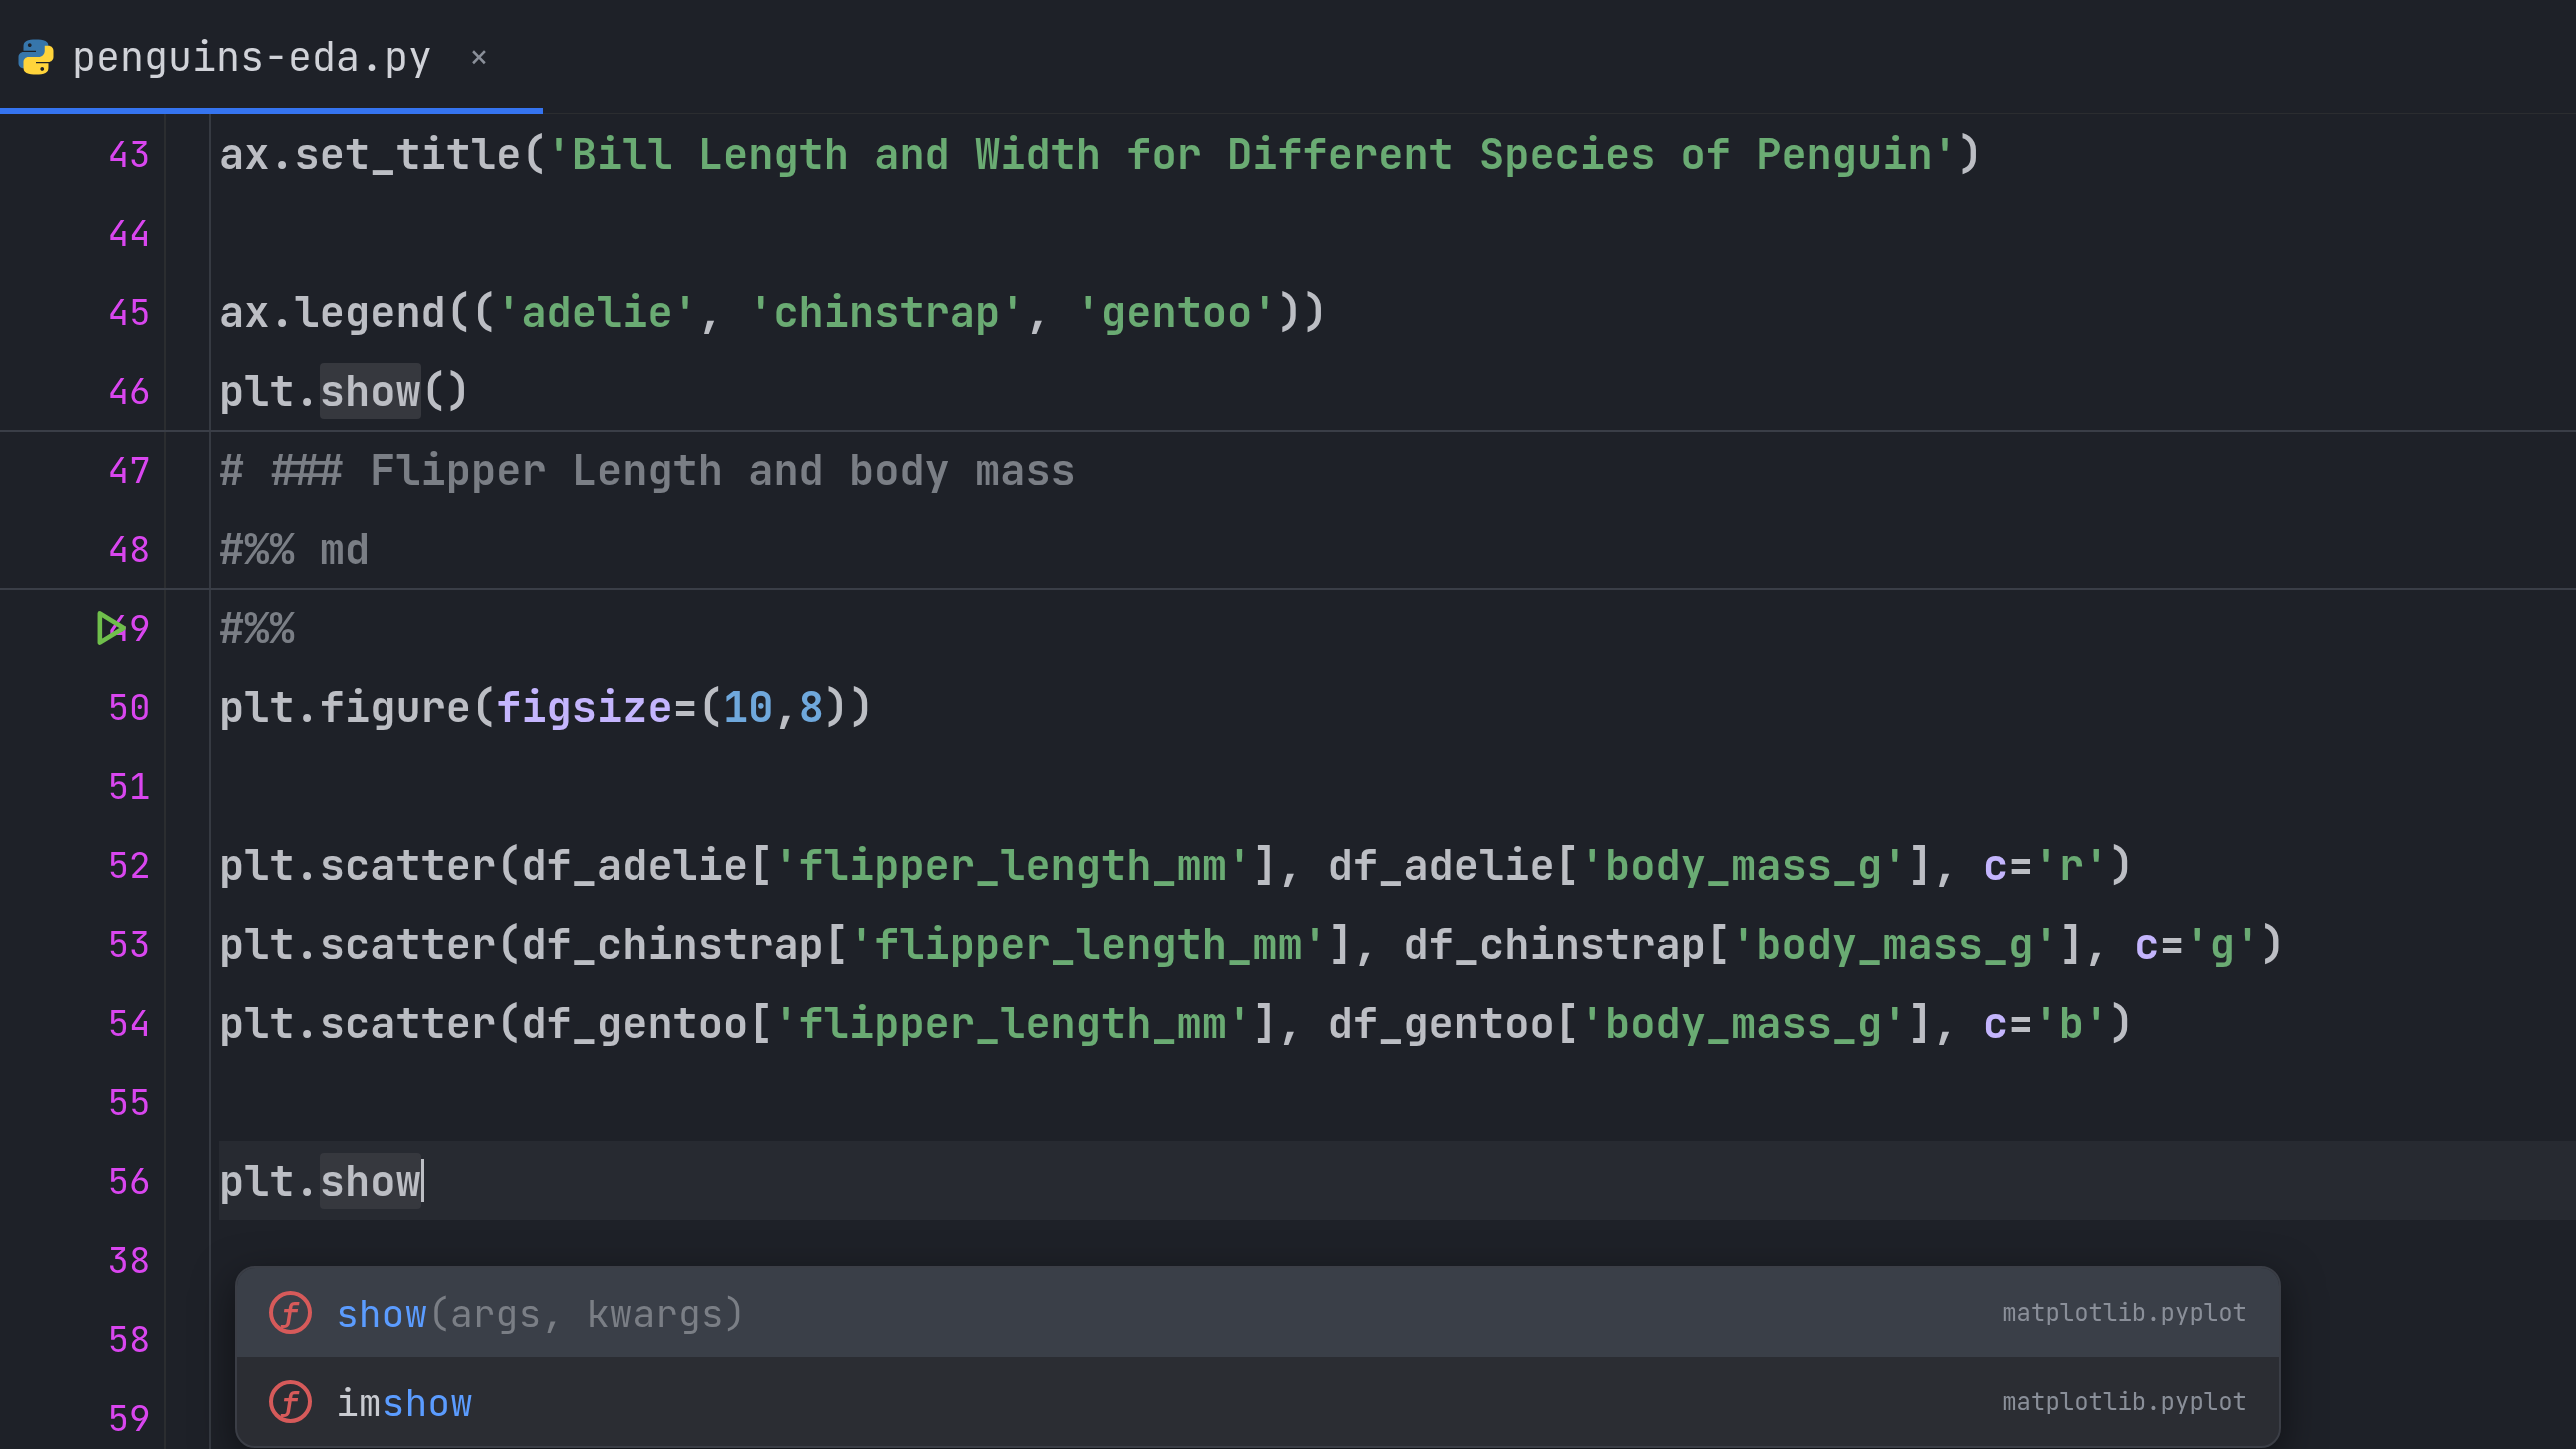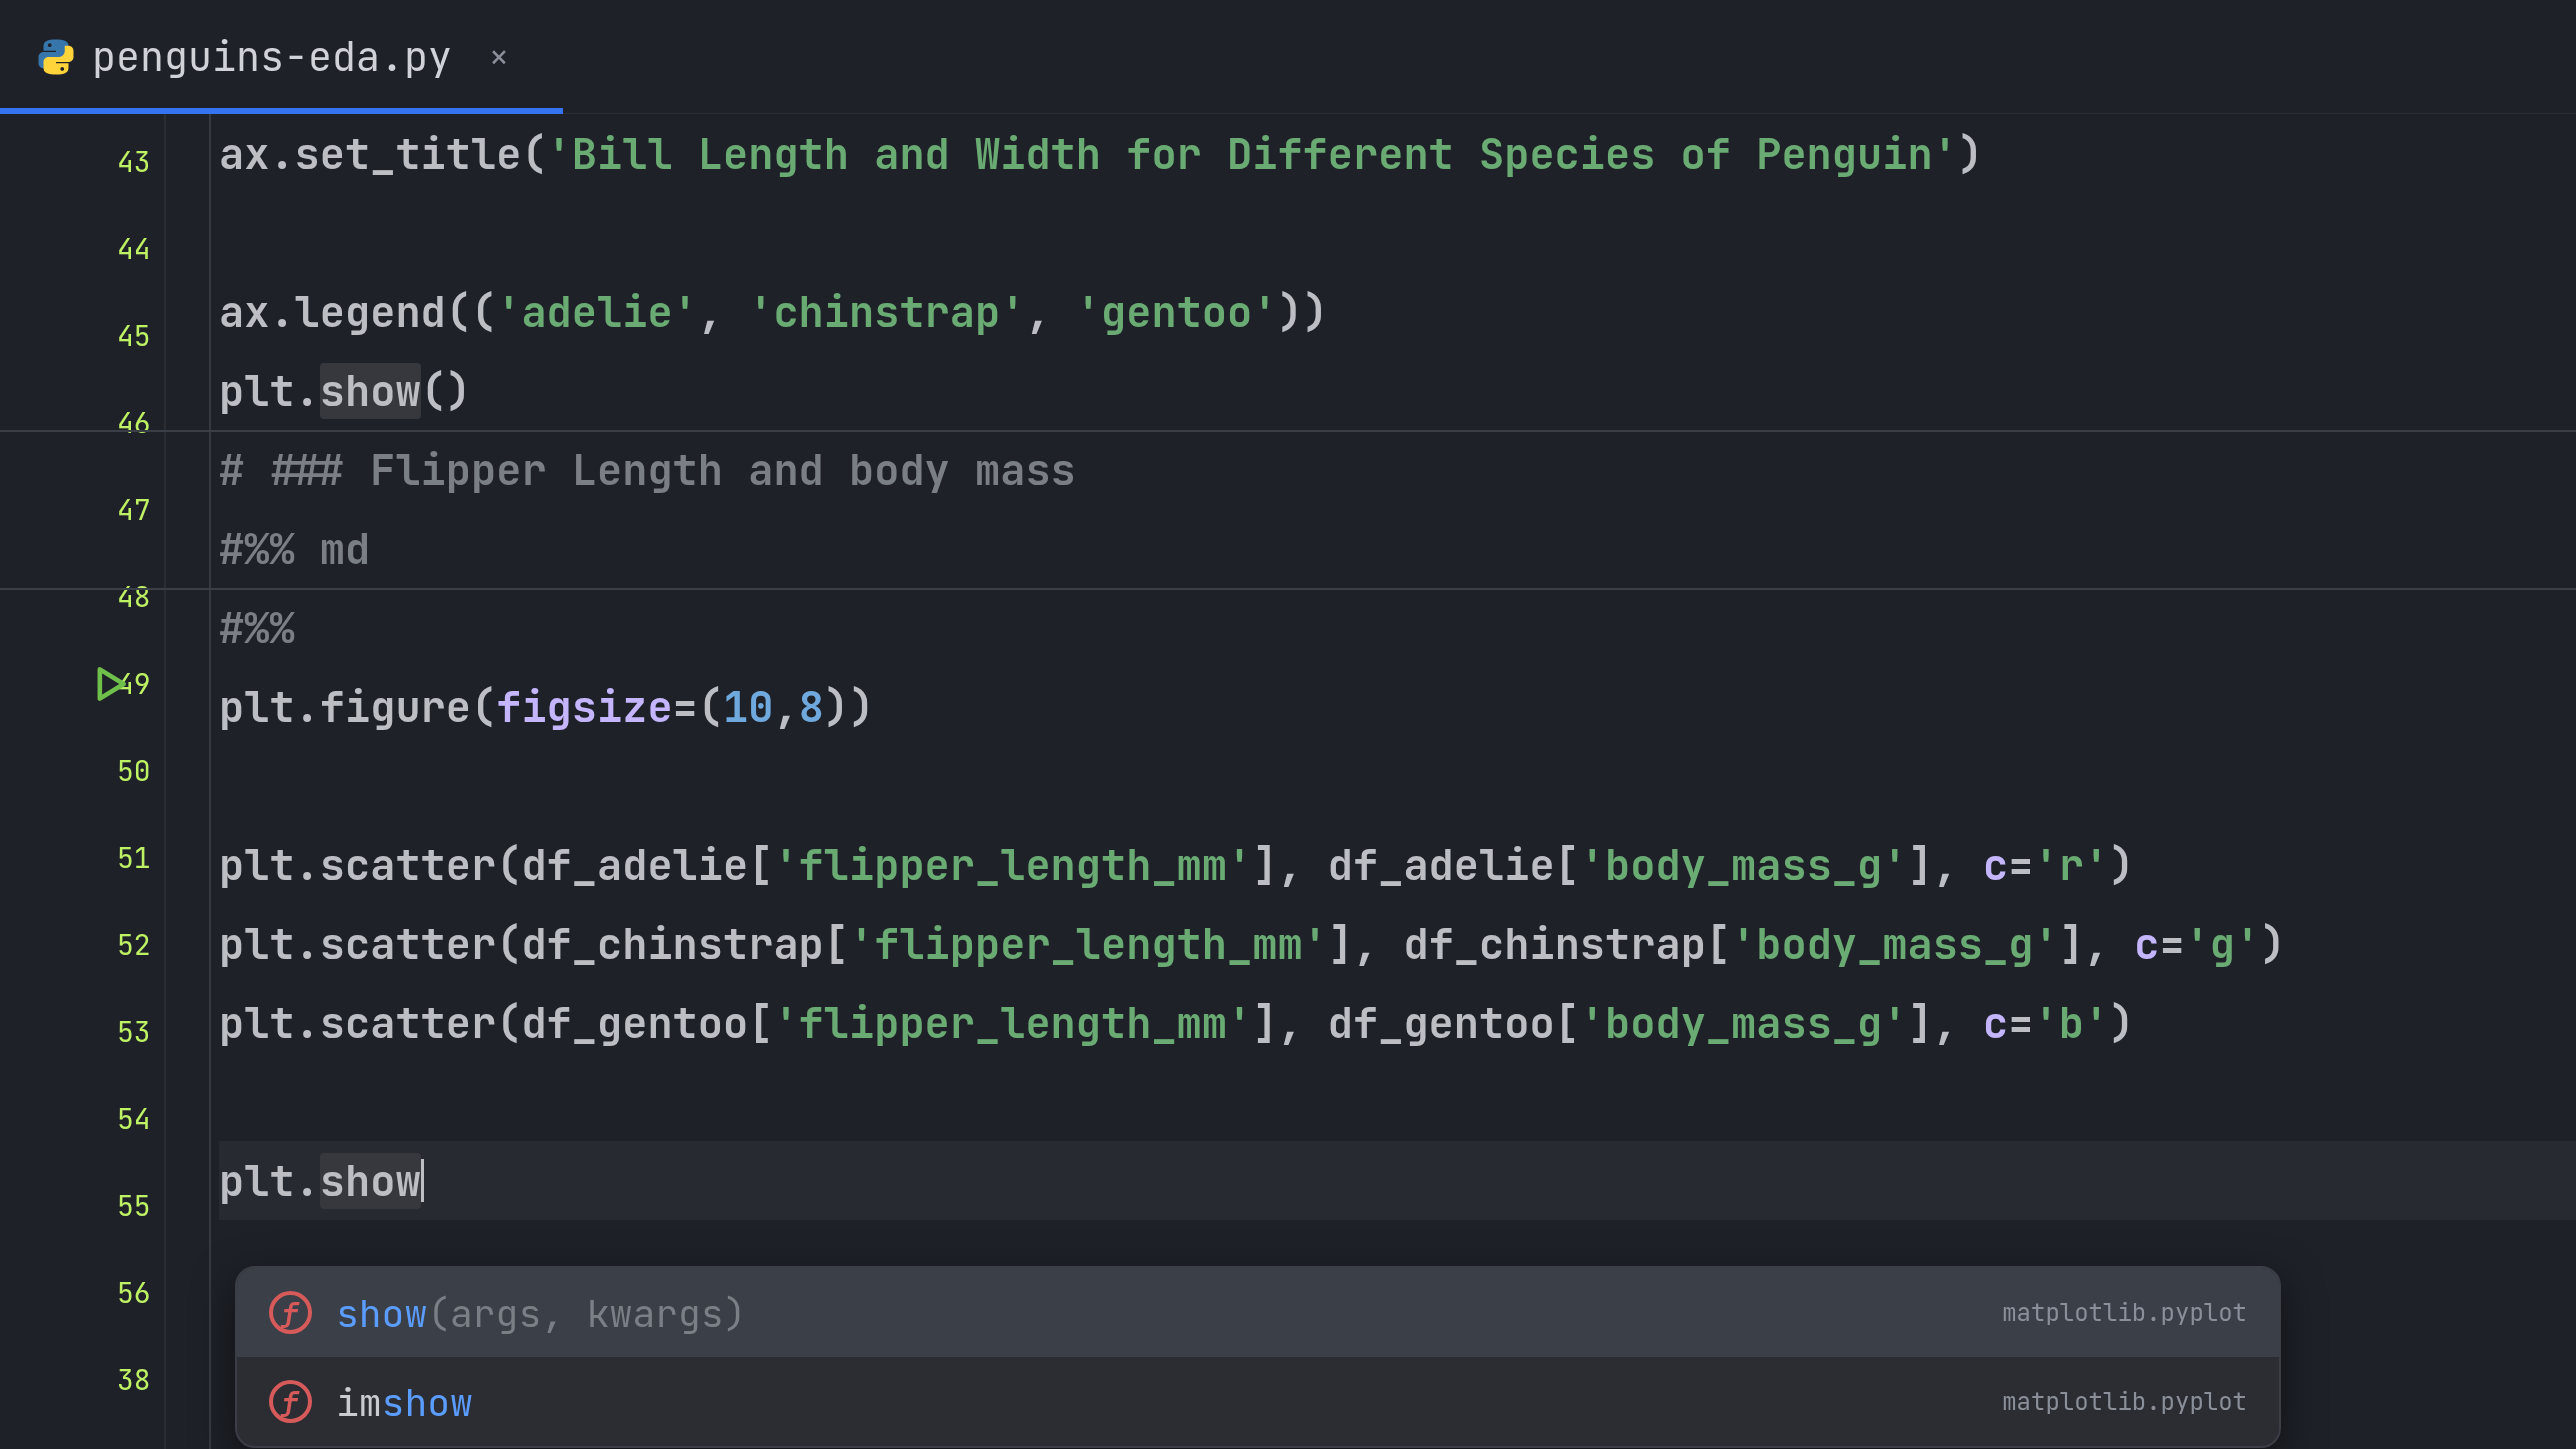--- a/index.html
+++ b/index.html
@@ -1,29 +1,29 @@
 <!DOCTYPE html>
 <html style="font-size:10.7px"><head>
 <meta charset="utf-8">
 <style>
   * { margin: 0; padding: 0; box-sizing: border-box; }
   html, body { width: 100%; height: 100%; background: #1e2128; font-family: "JetBrains Mono","Consolas","Menlo",monospace; color: #bcbec4; overflow: hidden; }
   .root { width: 2576px; height: 1449px; transform-origin: top left; background:#1e2128; }
 
   .tabbar { display:flex; align-items:stretch; height:114px; background:#1e2128; border-bottom:0.7px solid #2b2d30; }
-  .tab { display:flex; align-items:center; gap:16px; padding:0 47px 0 36px; position:relative; }
+  .tab { display:flex; align-items:center; gap:16px; padding:0 47px 0 16px; position:relative; }
   .tab.active::after { content:""; position:absolute; left:0; right:0; bottom:-1.3px; height:6px; background:#3574f0; }
   .py-icon { width:40px; height:40px; position:relative; }
   .py-icon svg { width:100%; height:100%; display:block; }
   .tab-title { font-size:40px; color:#d0d2d8; }
   .tab-close { width:35px; height:35px; display:flex; align-items:center; justify-content:center; color:#8a8f99; font-size:35px; border-radius:5.4px; margin-left:13.4px; }
 
   .editor { position:relative; height: calc(100% - 114px); width:100%; }
   .gutter { position:absolute; left:0; top:0; width:164px; bottom:0; background:#1e2128; }
-  .gutter-line { height:79px; display:flex; align-items:center; justify-content:flex-end; padding-right:13.4px; color:#bef264; font-size:28px; position:relative;margin-top:8px; }
+  .gutter-line { height:79px; display:flex; align-items:center; justify-content:flex-end; padding-right:13.4px; color:#d946ef; font-size:36px; position:relative; }
   .run-icon { position:absolute; left:87px; top:50%; transform:translateY(-50%); color:#6fbf4b; }
   .run-icon svg { width:44px; height:44px; display:block; }
   .margin-line { position:absolute; left:164px; top:0; bottom:0; width:2px; background:#2b2d30; }
   .indent-line { position:absolute; left:209px; top:0; bottom:0; width:2px; background:#363a42; }
 
   .code { position:absolute; left:219px; right:0; top:0; }
   .line { height:79px; display:flex; align-items:center; font-size:42px; white-space:pre;font-weight:bold; }
   .line.active { background:#272a31; }
   .hl-ident { color:#bcbec4; }
   .hl-str { color:#6aab73; }

